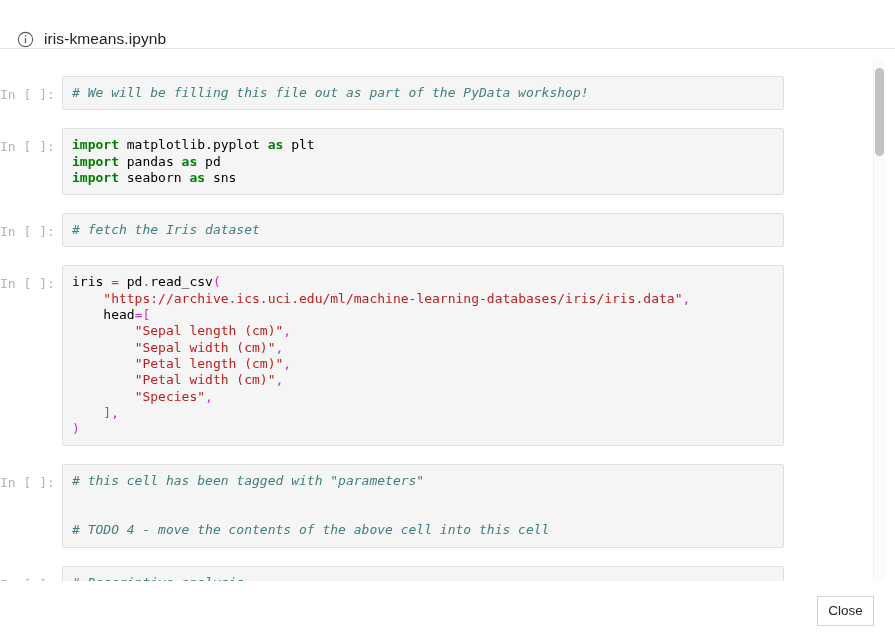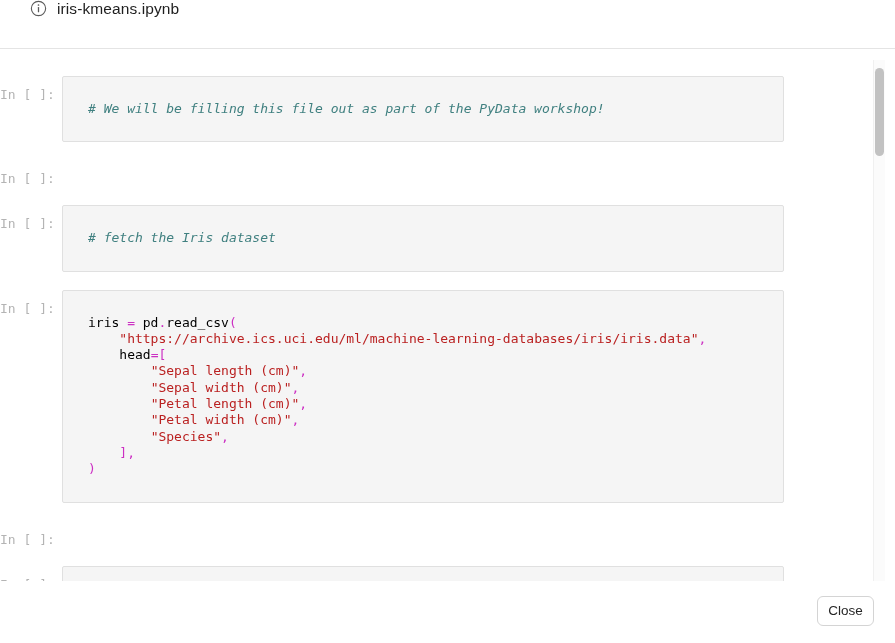--- a/index.html
+++ b/index.html
@@ -14,22 +14,22 @@
     overflow: hidden;
     position: relative;
   }
 
   
   .header {
     height: 49px;
     box-sizing: border-box;
     border-bottom: 1px solid #e4e4e4;
     display: flex;
-    align-items: flex-start;
-    padding-left: 30px;
+    align-items: flex-end;
+    padding-left: 17px;
     background: #ffffff;
   }
   .info-icon {
     width: 17px;
     height: 17px;
     flex: 0 0 auto;
     margin-right: 10px;
     display: block;
   }
   .header-title {
@@ -86,21 +86,21 @@
     border: 1px solid #e0e0e0;
     border-radius: 2px;
     padding: 8px 9px 8px 9px;
   }
   .code {
     font-family: "DejaVu Sans Mono", "Liberation Mono", monospace;
     font-size: 13px;
     line-height: 16.3px;
     color: #000000;
     white-space: pre;
-    margin: 16px;
+    margin: 0;
     tab-size: 4;
   }
   .blank-line { display: block; height: 16.3px; }
 
   
   .tok-comment { color: #408080; font-style: italic; }
   .tok-keyword { color: #008000; font-weight: bold; }
   .tok-string  { color: #ba2121; }
   .tok-op      { color: #cc2fc3; }
   .tok-plain   { color: #000000; }
@@ -137,21 +137,21 @@
   }
   .close-button {
     position: absolute;
     right: 21px;
     bottom: 17px;
     width: 57px;
     height: 30px;
     box-sizing: border-box;
     background: #ffffff;
     border: 1px solid #d4d4d4;
-    border-radius: 6px;
+    border-radius: 0;
     color: #262626;
     font-size: 13.5px;
     font-family: "Liberation Sans", sans-serif;
     line-height: 28px;
     text-align: center;
     pointer-events: auto;
     cursor: pointer;
     padding: 0;
   }
 </style>
@@ -171,20 +171,25 @@
   <div class="nb-scroll">
     <div class="nb-inner" id="cells-container">
         <div class="cell-row">
           <div class="prompt">In [ ]:</div>
           <div class="cell-box">
             <pre class="code"><span class="tok-comment"># We will be filling this file out as part of the PyData workshop!</span></pre>
           </div>
         </div>
         <div class="cell-row">
           <div class="prompt">In [ ]:</div>
+          <div class="cell-box">
+            <pre class="code"><span class="tok-keyword">import</span><span class="tok-plain"> matplotlib.pyplot </span><span class="tok-keyword">as</span><span class="tok-plain"> plt</span>
+<span class="tok-keyword">import</span><span class="tok-plain"> pandas </span><span class="tok-keyword">as</span><span class="tok-plain"> pd</span>
+<span class="tok-keyword">import</span><span class="tok-plain"> seaborn </span><span class="tok-keyword">as</span><span class="tok-plain"> sns</span></pre>
+          </div>
         </div>
         <div class="cell-row">
           <div class="prompt">In [ ]:</div>
           <div class="cell-box">
             <pre class="code"><span class="tok-comment"># fetch the Iris dataset</span></pre>
           </div>
         </div>
         <div class="cell-row">
           <div class="prompt">In [ ]:</div>
           <div class="cell-box">
@@ -195,20 +200,25 @@
 <span class="tok-plain">        </span><span class="tok-string">"Sepal width (cm)"</span><span class="tok-op">,</span>
 <span class="tok-plain">        </span><span class="tok-string">"Petal length (cm)"</span><span class="tok-op">,</span>
 <span class="tok-plain">        </span><span class="tok-string">"Petal width (cm)"</span><span class="tok-op">,</span>
 <span class="tok-plain">        </span><span class="tok-string">"Species"</span><span class="tok-op">,</span>
 <span class="tok-plain">    </span><span class="tok-op">],</span>
 <span class="tok-op">)</span></pre>
           </div>
         </div>
         <div class="cell-row">
           <div class="prompt">In [ ]:</div>
+          <div class="cell-box">
+            <pre class="code"><span class="tok-comment"># this cell has been tagged with "parameters"</span>
+<span class="blank-line"></span>
+<span class="tok-comment"># TODO 4 - move the contents of the above cell into this cell</span></pre>
+          </div>
         </div>
         <div class="cell-row">
           <div class="prompt">In [ ]:</div>
           <div class="cell-box">
             <pre class="code"><span class="tok-comment"># Descriptive analysis</span></pre>
           </div>
         </div>
         <div class="cell-row">
           <div class="prompt">In [ ]:</div>
           <div class="cell-box">

